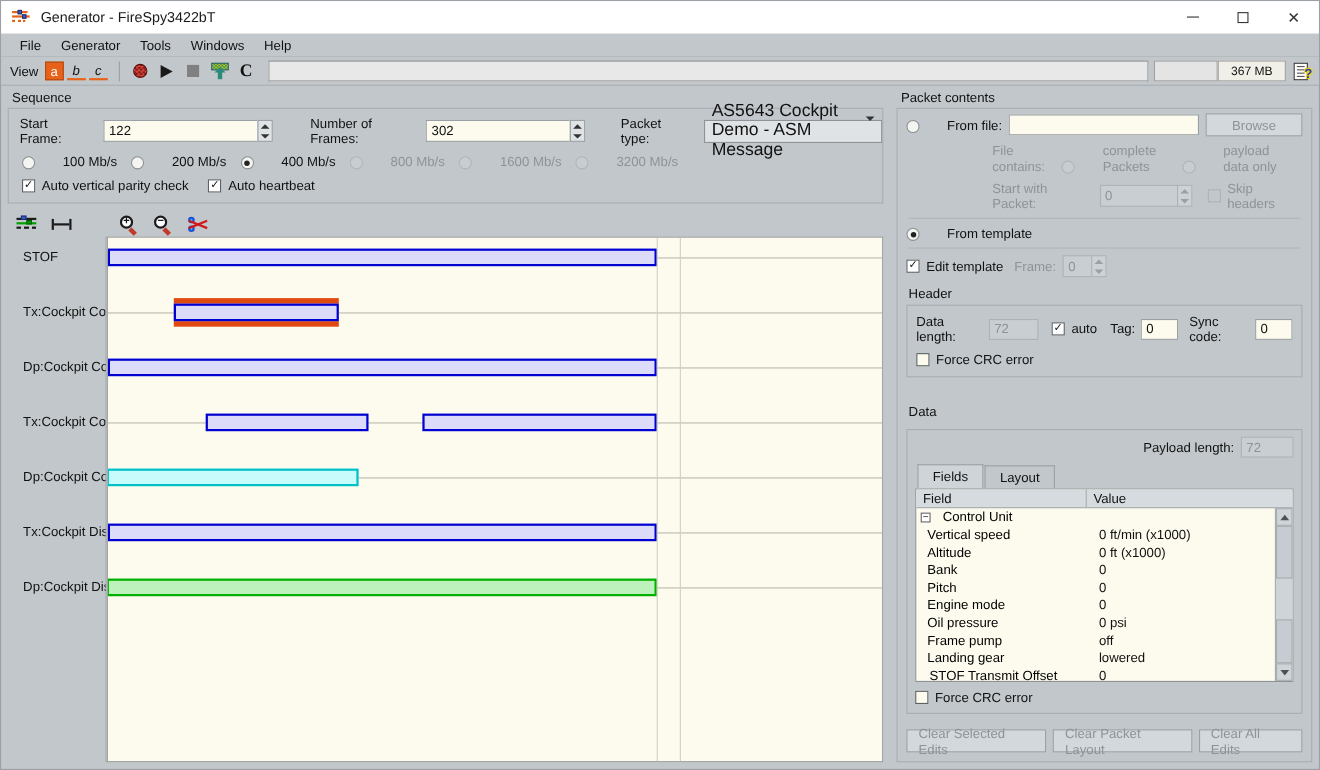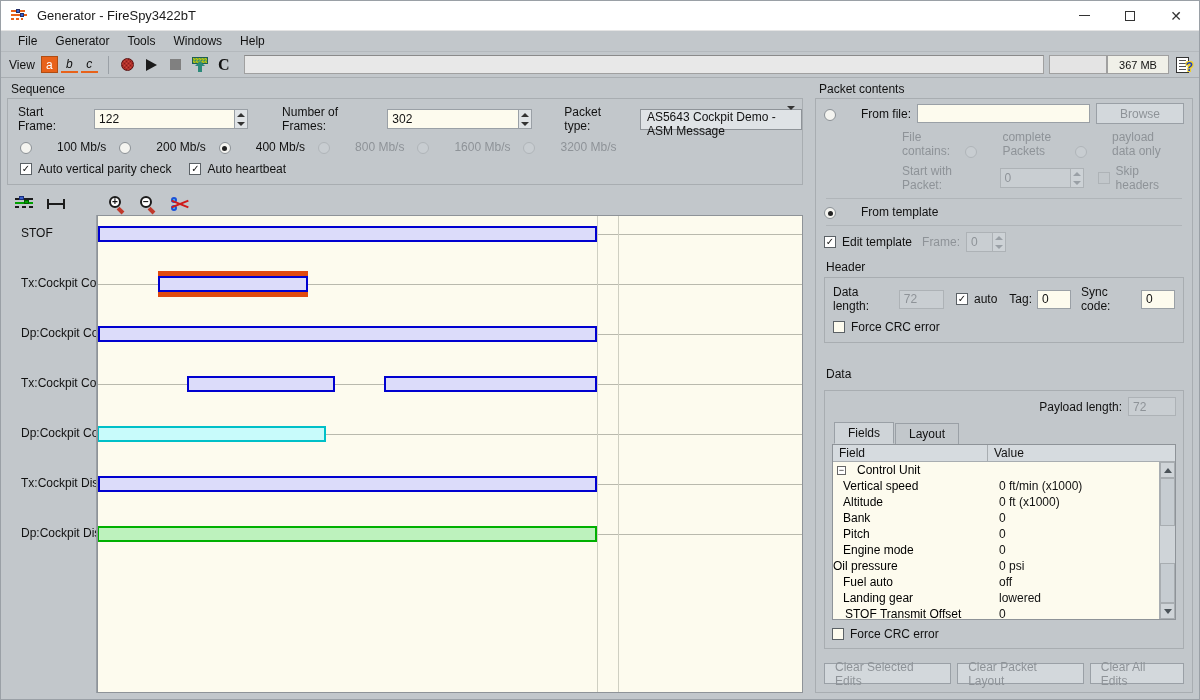--- a/index.html
+++ b/index.html
@@ -131,21 +131,21 @@
     background:#fdfbee; border:1px solid #9aa0a6; border-right:none;
     height:20px; padding: 0 4px; font-size:12px; color:#111; display:flex; align-items:center;
   }
   .spin-btns { width:14px; height:20px; border:1px solid #9aa0a6; background:#dfe3e6;
     display:flex;flex-direction:column; }
   .spin-btns span { flex:1; display:flex;align-items:center;justify-content:center; }
   .caret-up { width:0;height:0;border-bottom:4px solid #333;border-left:4px solid transparent;border-right:4px solid transparent;}
   .caret-dn { width:0;height:0;border-top:4px solid #333;border-left:4px solid transparent;border-right:4px solid transparent;}
   .combo {
     height:21px; border:1px solid #8e9398; background:#dfe3e6;
-    display:flex; align-items:flex-start; padding:0 6px; font-size:12px; color:#111; margin-left:7px;
+    display:flex; align-items:center; padding:0 6px; font-size:16px; color:#111; margin-left:7px;
   }
   .combo .arw { margin-left:auto; padding-left:10px; }
   .radio-row { display:flex; align-items:center; padding: 7px 0 0 12px; gap: 3px; flex-wrap: nowrap;}
   .radio { display:flex; align-items:flex-end; margin-right:10px;gap:20px; }
   .rd {
     width:12px;height:12px;border-radius:50%;border:1px solid #8b9196;background:#f4f4f0;
     margin-right:5px; display:flex;align-items:center;justify-content:center; flex:0 0 12px;
   }
   .rd.on::after{content:'';width:5px;height:5px;border-radius:50%;background:#222;}
   .rd.dis{ border-color:#b0b5b9; background:#c8cdd1; }
@@ -604,30 +604,30 @@
                     <span class="guide leaf"></span>
                     <span class="tname">Pitch</span>
                     <span class="tval">0</span>
                   </div>
                   <div class="trow" style="top: 80px; padding-left: 10px;">
                     <span class="guide"></span>
                     <span class="guide leaf"></span>
                     <span class="tname">Engine mode</span>
                     <span class="tval">0</span>
                   </div>
-                  <div class="trow" style="top: 96px; ">
+                  <div class="trow" style="top: 96px; padding-left: 10px;">
                     <span class="guide"></span>
                     <span class="guide leaf"></span>
                     <span class="tname">Oil pressure</span>
                     <span class="tval">0 psi</span>
                   </div>
                   <div class="trow" style="top: 112px; padding-left: 10px;">
                     <span class="guide"></span>
                     <span class="guide leaf"></span>
-                    <span class="tname">Fuel auto</span>
+                    <span class="tname">Frame pump</span>
                     <span class="tval">off</span>
                   </div>
                   <div class="trow" style="top: 128px; padding-left: 10px;">
                     <span class="guide"></span>
                     <span class="guide leaf last"></span>
                     <span class="tname">Landing gear</span>
                     <span class="tval">lowered</span>
                   </div>
                   <div class="trow" style="top: 144px; padding-left: 4px;">
                     <span class="guide leaf"></span>

